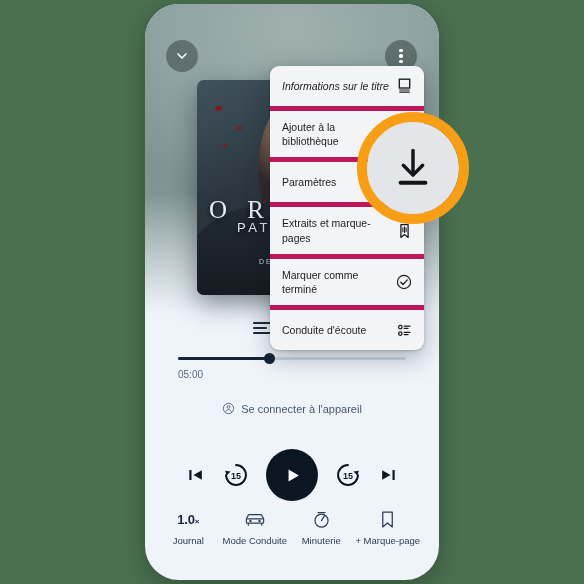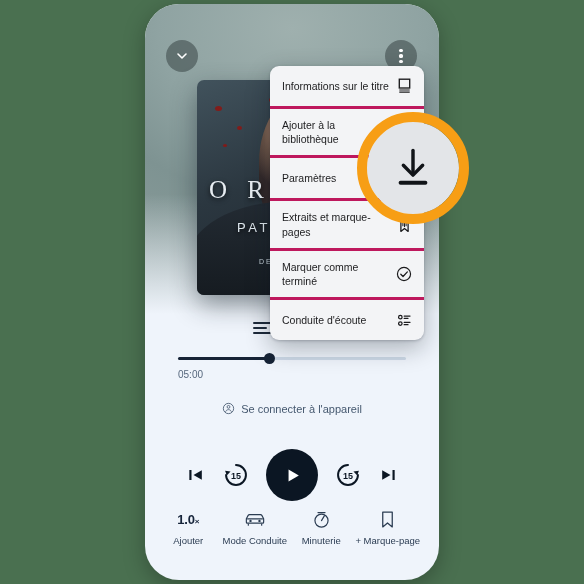--- a/index.html
+++ b/index.html
@@ -92,21 +92,21 @@
   #cover .audible {
     position: absolute;
     top: 10px; right: 12px;
     color: rgba(255,255,255,.95);
     font-size: 15px;
     font-weight: bold;
     letter-spacing: -.3px;
   }
   #cover .title {
     position: absolute;
-    left: 12px; top: 96px;
+    left: 12px; top: 116px;
     color: #e8eef3;
     font-family: "Liberation Serif", serif;
     font-size: 25px;
     letter-spacing: 7px;
     text-shadow: 0 2px 5px rgba(0,0,0,.7);
   }
   #cover .author {
     position: absolute;
     left: 40px; top: 140px;
     color: #dde6ec;
@@ -205,23 +205,23 @@
     width: 154px;
     background: #f3f4f6;
     border-radius: 9px;
     box-shadow: 0 8px 24px rgba(10,20,30,.30), 0 1px 3px rgba(10,20,30,.22);
     overflow: hidden;
   }
   .menu-item {
     display: flex; align-items: center; justify-content: space-between;
     padding: 9px 11px 9px 12px;
     min-height: 22px;
-    border-top: 3px solid #be185d;
-  }
-  .menu-item:first-child { border-top: none; }
+    border-top: 5px solid #be185d;
+  }
+  .menu-item:first-child { border-top: none; font-style: italic; }
   .menu-label {
     font-size: 10.5px; color: #1c1c1e; line-height: 1.35;
     padding-right: 6px;
   }
   .menu-icon { flex: 0 0 auto; width: 18px; height: 18px; display: flex; align-items: center; justify-content: center; }
 
   
   #highlight-ring {
     position: absolute;
     left: 357px; top: 112px;
@@ -332,21 +332,21 @@
         <rect x="17.4" y="6" width="2.6" height="12" fill="#0b1623"></rect>
       </svg>
     </div>
   </div>
 
   <div id="bottom-bar">
     <div class="bb-item">
       <div class="bb-top">
         <span class="speed-val"><span>1.0</span><sub>×</sub></span>
       </div>
-      <span class="bb-label">Ajouter</span>
+      <span class="bb-label">Journal</span>
     </div>
     <div class="bb-item">
       <div class="bb-top">
         <svg width="22" height="16" viewBox="0 0 28 20">
           <path d="M3 14V9.6l2.3-4.2a2 2 0 0 1 1.8-1h13.8a2 2 0 0 1 1.8 1L25 9.6V14a1.2 1.2 0 0 1-1.2 1.2H4.2A1.2 1.2 0 0 1 3 14z" fill="none" stroke="#2b3c52" stroke-width="1.5" stroke-linejoin="round"></path>
           <path d="M4 9.8h20" stroke="#2b3c52" stroke-width="1.4"></path>
           <circle cx="8.3" cy="12.4" r="1.5" fill="#2b3c52"></circle>
           <circle cx="19.7" cy="12.4" r="1.5" fill="#2b3c52"></circle>
           <path d="M5.5 16.6v1.2M22.5 16.6v1.2" stroke="#2b3c52" stroke-width="1.5" stroke-linecap="round"></path>
         </svg>

